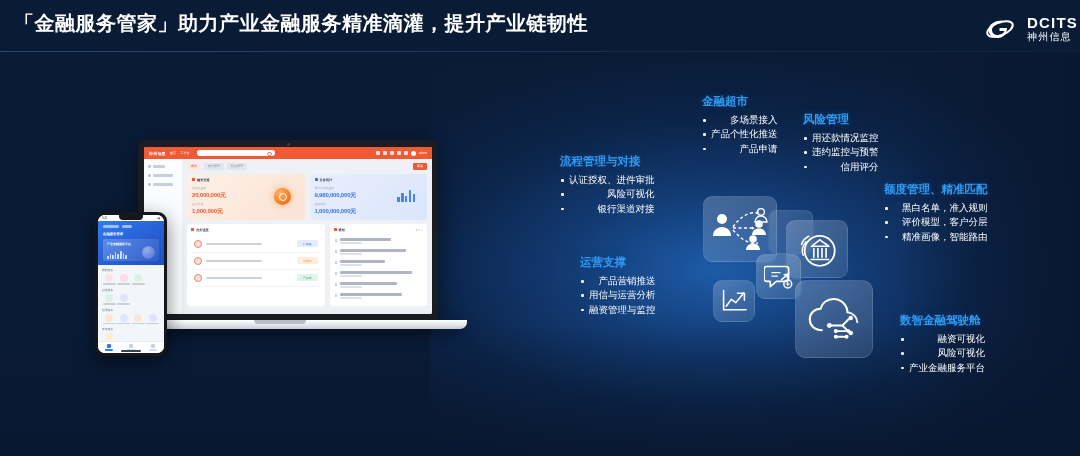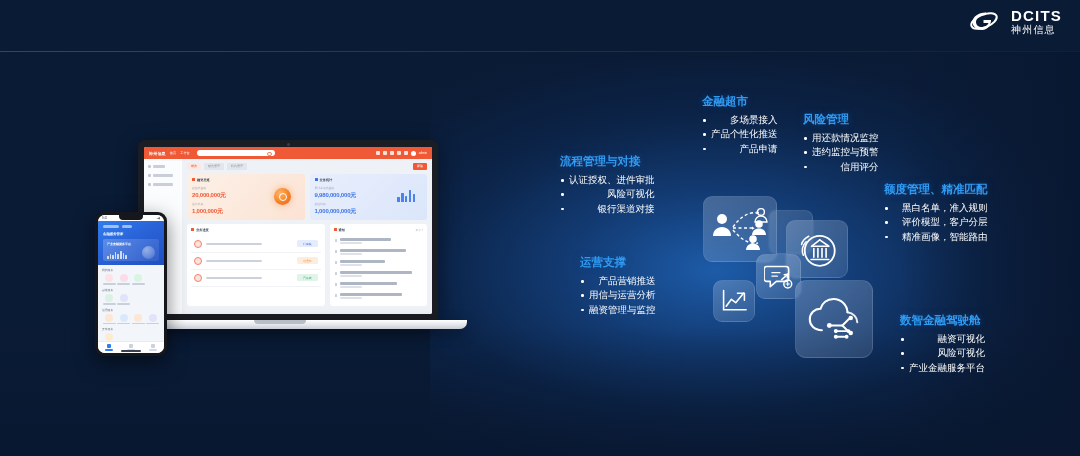--- a/index.html
+++ b/index.html
@@ -59,24 +59,24 @@
     left: 14px; top: 10px;
     font-size: 20px;
     font-weight: bold;
     color: #ffffff;
     letter-spacing: 0.5px;
     white-space: nowrap;
   }
   
   .logo {
     position: absolute;
-    right: 18px; top: 8px;
+    right: 2px; top: 8px;
     height: 34px;
     display: flex;
-    align-items: flex-start;
+    align-items: flex-end;
     gap: 12px;
   }
   .logo-mark { width: 30px; height: 26px; flex: none; }
   .logo-text { display: flex; flex-direction: column; line-height: 1; }
   .logo-en {
     font-size: 15px; font-weight: bold; color: #ffffff;
     letter-spacing: 1.2px;
   }
   .logo-cn {
     font-size: 10px; color: #ffffff; letter-spacing: 1.2px;
@@ -326,20 +326,21 @@
 </head>
 <body>
 
 <div id="stage">
 
   <div class="glow-main"></div>
   <div class="glow-edge"></div>
   <div class="glow-bottom"></div>
 
   <div class="header">
+    <div class="page-title">「金融服务管家」助力产业金融服务精准滴灌，提升产业链韧性</div>
     <div class="logo">
       <svg class="logo-mark" viewBox="0 0 60 52">
         <ellipse cx="30" cy="26" rx="27" ry="13" fill="none" stroke="#ffffff" stroke-width="4" transform="rotate(-22 30 26)"></ellipse>
         <path d="M34 14 C22 14 14 21 14 28 C14 34 19 38 26 38 C32 38 37 35 39 30 L29 30 L29 24 L44 24
                  C44 33 38 44 26 44 C15 44 7 37 7 28 C7 18 18 9 34 9 Z" fill="#ffffff"></path>
       </svg>
       <div class="logo-text">
         <span class="logo-en">DCITS</span>
         <span class="logo-cn">神州信息</span>
       </div>

